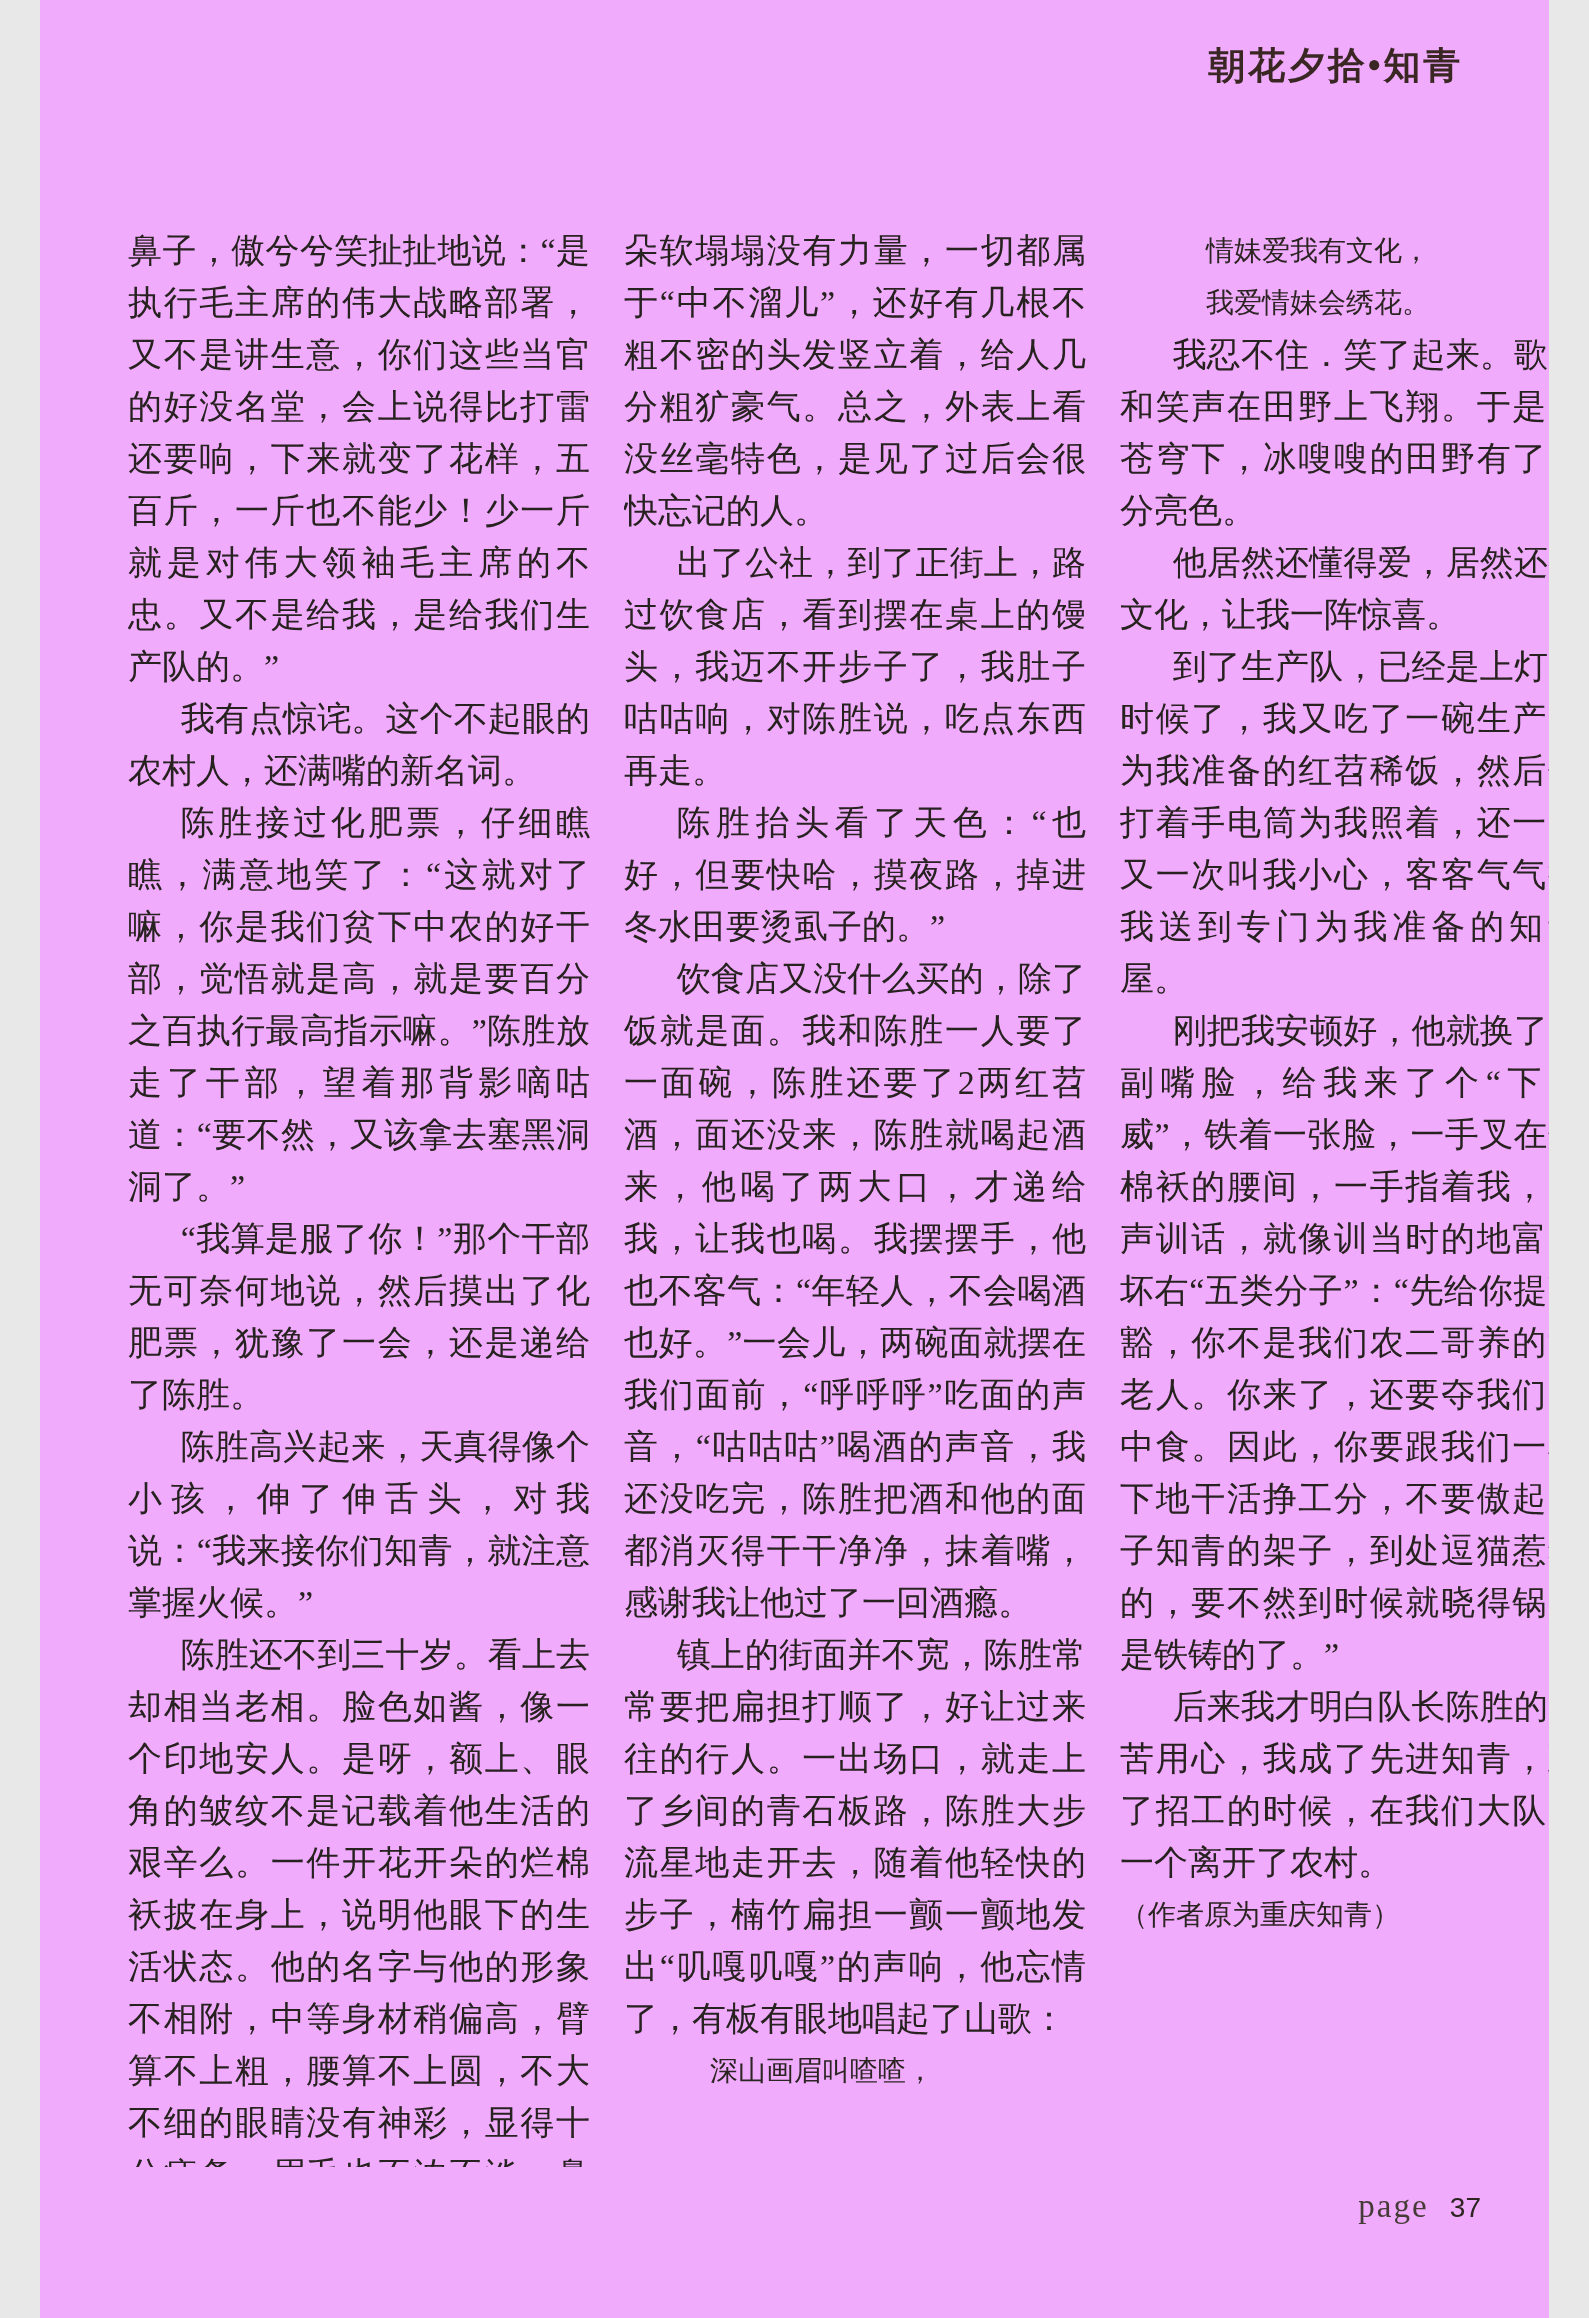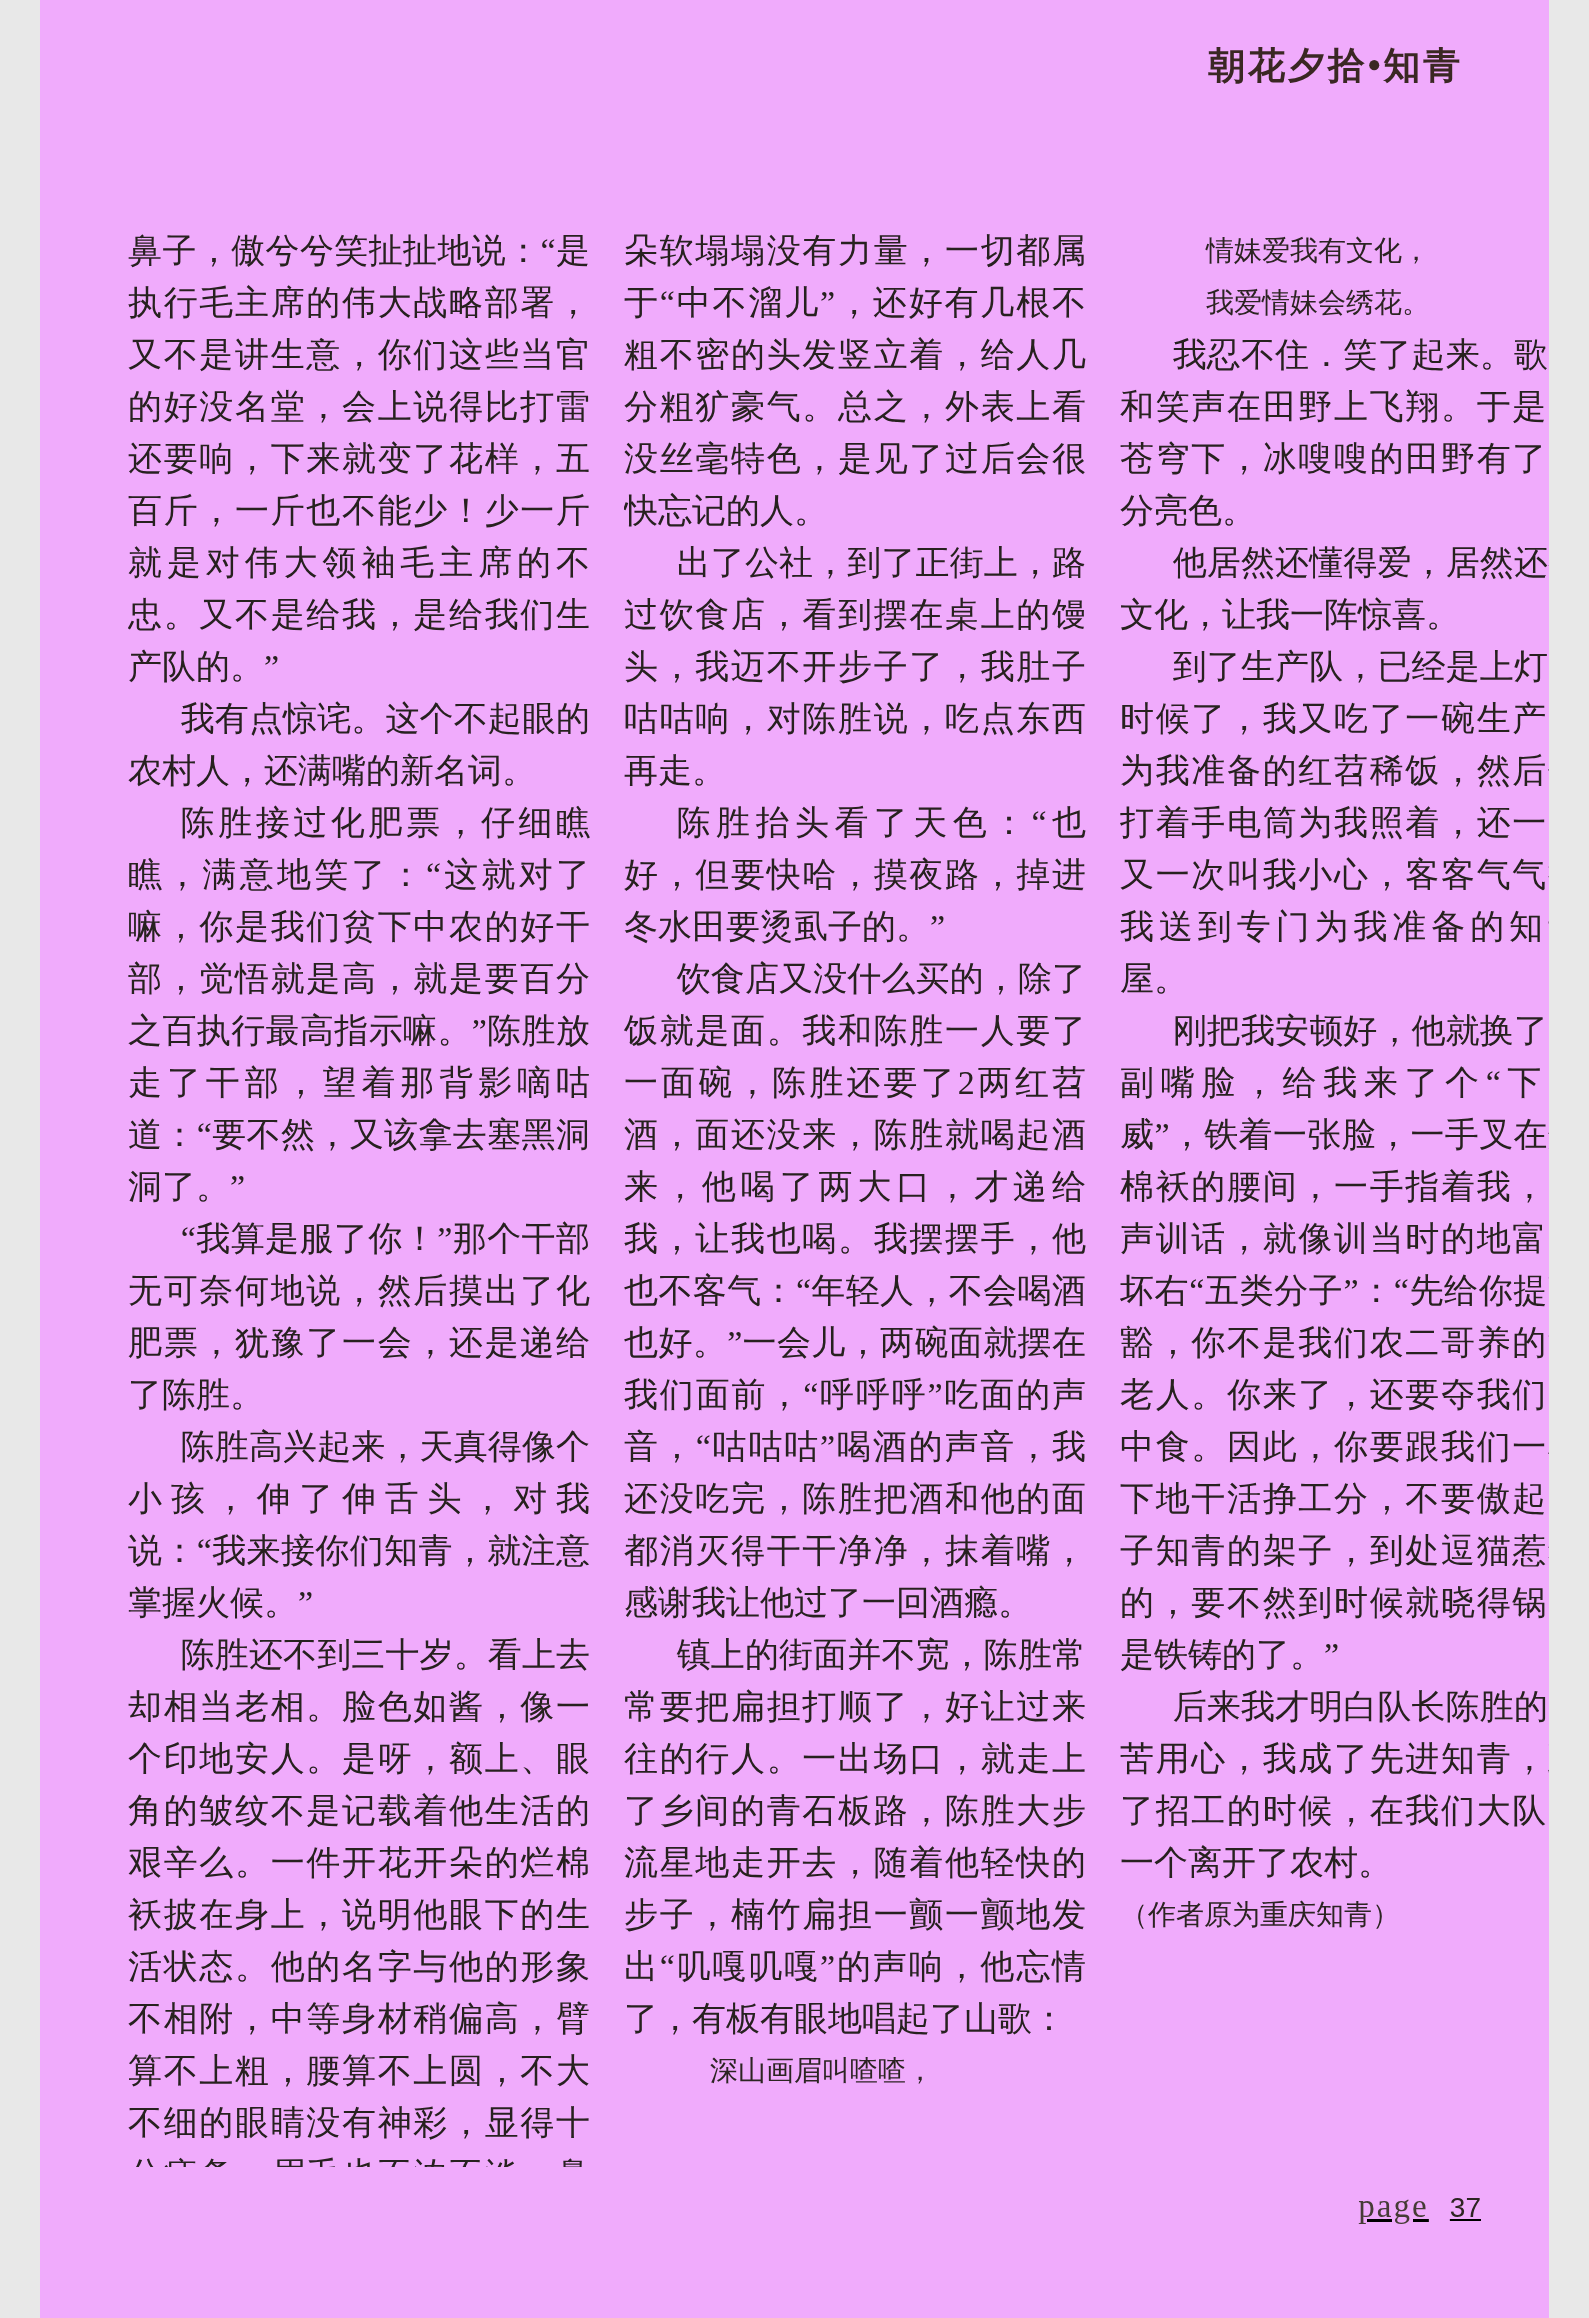--- a/index.html
+++ b/index.html
@@ -50,21 +50,20 @@
     text-indent:0 !important;
     font-size:28px;
     color:#2c2422;
   }
   .footer {
     position:absolute;
     top:2188px; right:68px;
     display:flex;
     align-items:baseline;
     gap:21px;
-    text-decoration:underline;
   }
   .footer .page-word {
     font-size:33px;
     letter-spacing:2.1px;
     color:#463b36;
   }
   .footer .page-num {
     font-size:28px;
     color:#2e2523;
     font-family:"Liberation Sans","DejaVu Sans",sans-serif;

